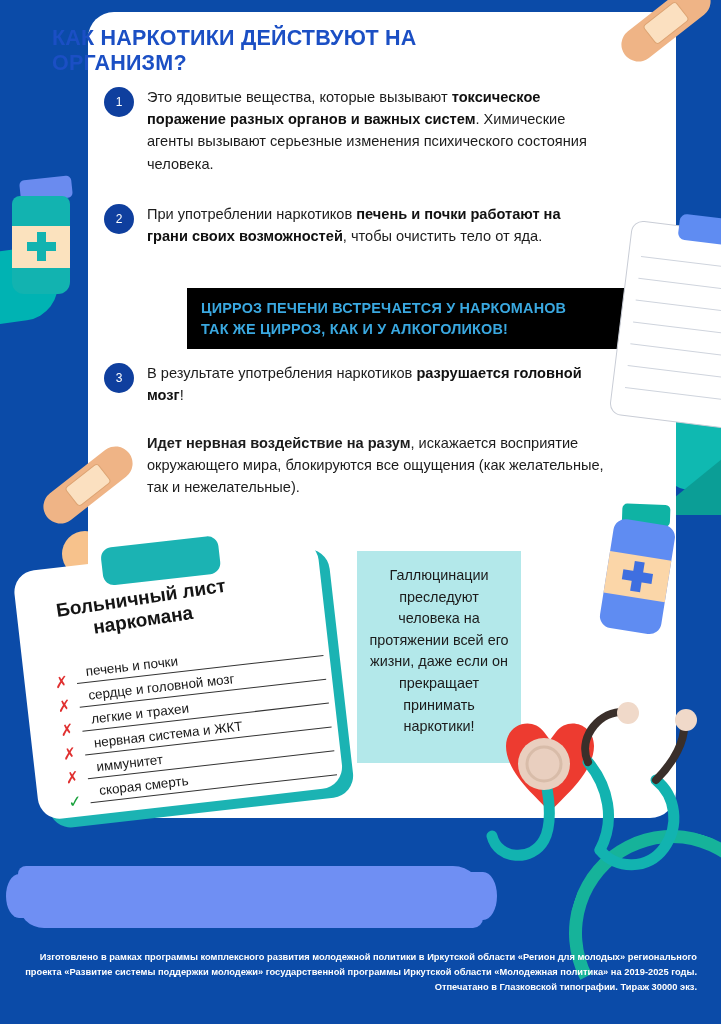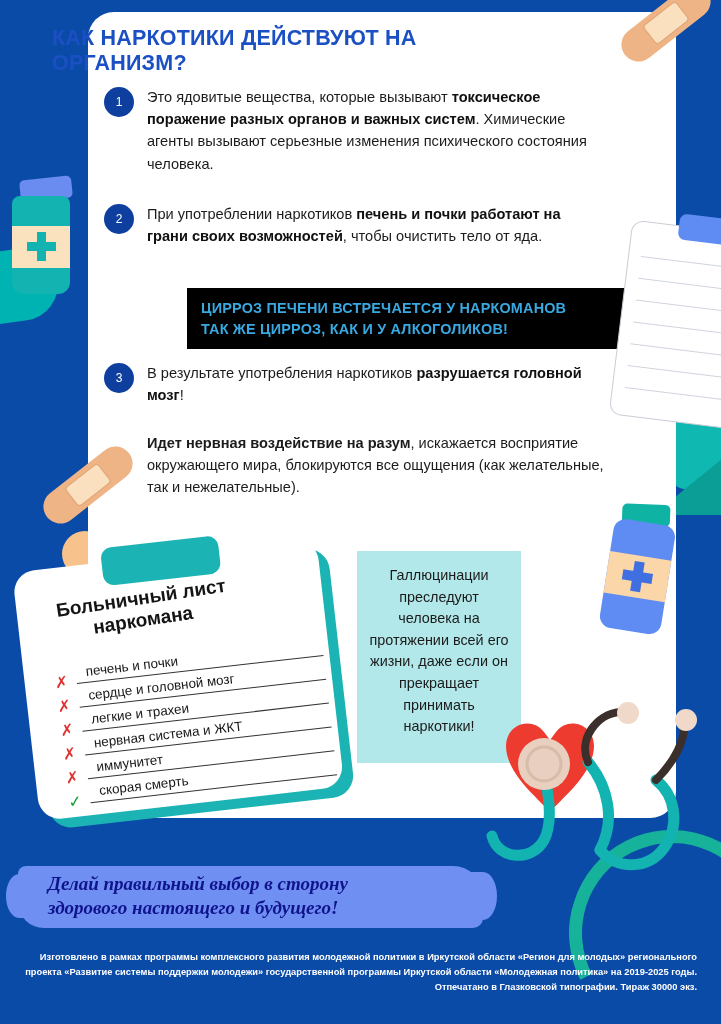--- a/index.html
+++ b/index.html
@@ -326,22 +326,18 @@
       <path d="M140 62 C130 40,148 14,172 12" stroke="#3a2f2a" stroke-width="8" fill="none" stroke-linecap="round"></path>
       <path d="M208 80 C226 62,238 40,236 22" stroke="#3a2f2a" stroke-width="8" fill="none" stroke-linecap="round"></path>
       <circle cx="180" cy="13" r="11" fill="#f0d9c9"></circle>
       <circle cx="238" cy="20" r="11" fill="#f0d9c9"></circle>
       <circle cx="96" cy="64" r="26" fill="#e9cfbf"></circle>
       <circle cx="96" cy="64" r="17" fill="none" stroke="#d8bca9" stroke-width="3"></circle>
     </svg>
   </div>
 
   <div class="brush"></div>
-  <div class="brushtext">
-    <span>Делай правильный выбор в сторону</span><br>
-    <span>здорового настоящего и будущего!</span>
-  </div>
 
   <div class="footer">
     <span>Изготовлено в рамках программы комплексного развития молодежной политики в Иркутской области «Регион для молодых» регионального проекта «Развитие системы поддержки молодежи» государственной программы Иркутской области «Молодежная политика» на 2019-2025 годы. Отпечатано в Глазковской типографии. Тираж 30000 экз.</span>
   </div>
 
 </div>
 
 </body></html>

